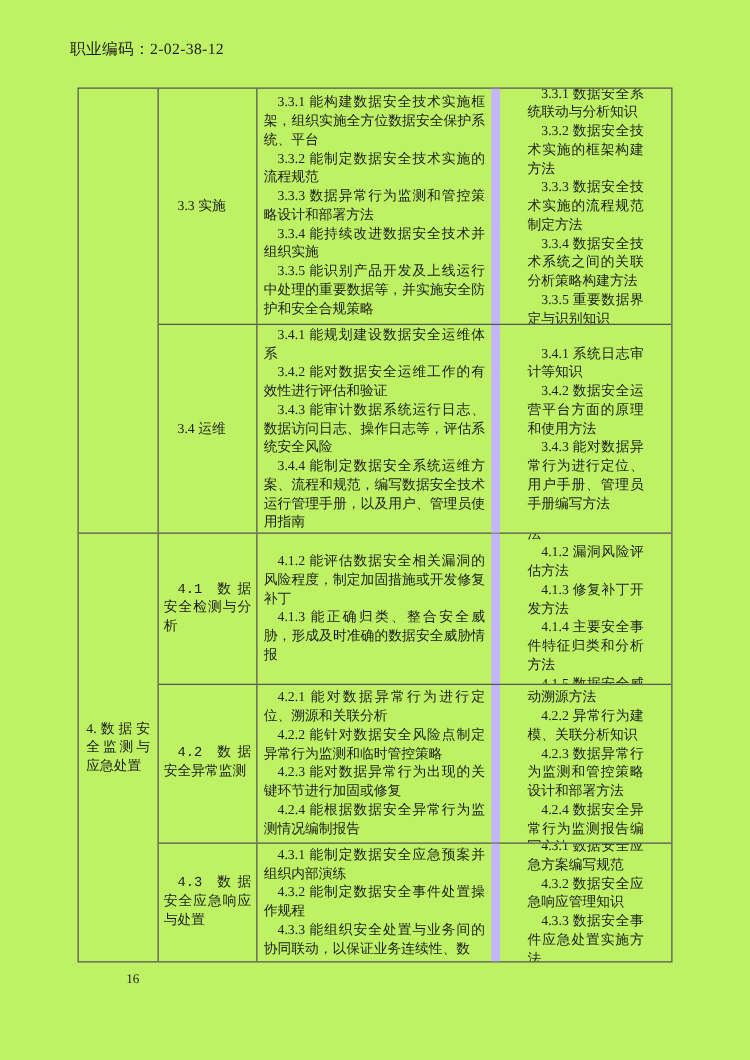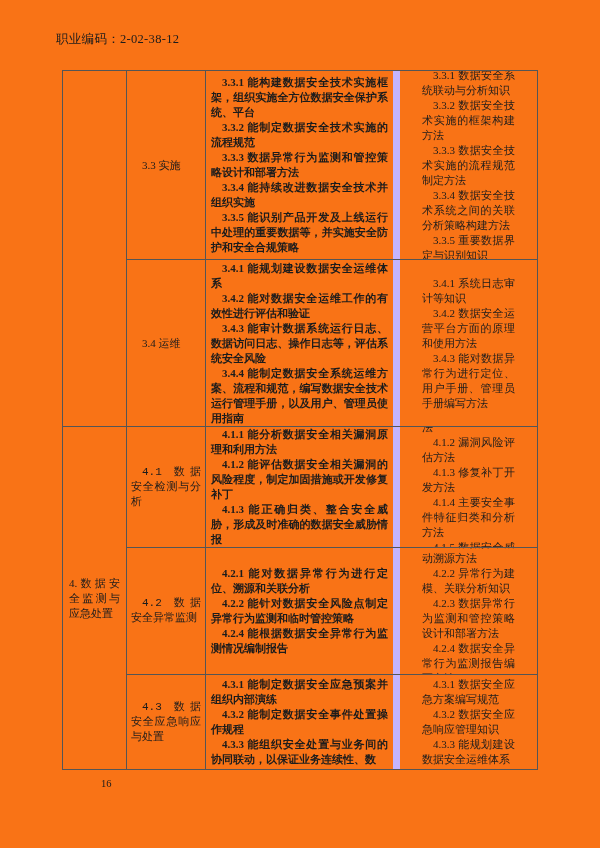--- a/index.html
+++ b/index.html
@@ -2,21 +2,21 @@
 <html><head>
 <meta charset="utf-8">
 <style>
   html,body{margin:0;padding:0;}
   body{
     width:600px;height:848px;background:#ffffff;position:relative;
     font-family:"Liberation Serif","DejaVu Serif",serif;
     color:#1c1c1c;
     -webkit-font-smoothing:antialiased;
   }
-  .page{position:absolute;inset:0;background:#f97316;overflow:hidden;}
+  .page{position:absolute;inset:0;background:#bef264;overflow:hidden;}
 
   .doc-code{
     position:absolute;left:56px;top:31px;
     font-size:12.5px;letter-spacing:0.3px;white-space:nowrap;
   }
 
   .page-num{
     position:absolute;left:57px;top:778px;
     font-size:10.5px;
     margin-left:44px;
@@ -42,21 +42,21 @@
   .rows{flex:1 1 auto;display:flex;flex-direction:column;min-width:0;}
   .row{display:flex;align-items:stretch;box-sizing:border-box;}
   .row + .row{border-top:1px solid #555;}
   .h188{height:188px;}
   .h167{height:167px;}
   .h120{height:120px;}
   .h127{height:127px;}
   .h95{height:95px;}
 
   .col-sub{flex:0 0 78px;width:78px;padding:2px 4px;}
-  .col-skill{flex:0 0 188px;width:188px;border-left:1px solid #555;padding:2px 5px;font-weight:bold;}
+  .col-skill{flex:0 0 188px;width:188px;border-left:1px solid #555;padding:2px 5px;}
   .col-know{flex:1 1 auto;border-left:7px solid #c4b5fd;padding:2px 22px;}
 
   .skill-table p{
     margin:0;text-align:justify;text-indent:1em;
   }
   .col-section p{text-indent:0;}
   .label-center{text-align:center;text-indent:0;}
   .label-justify{text-indent:0.5em;font-family:Liberation Mono, monospace;}
 </style>
 </head>
@@ -118,40 +118,40 @@
       <div class="cell col-section">
         <p>4.数据安全监测与应急处置</p>
       </div>
       <div class="rows">
 
         <div class="row h120">
           <div class="cell col-sub">
             <p class="label-justify">4.1 数据安全检测与分析</p>
           </div>
           <div class="cell col-skill">
-            <p>4.1.1 能分析数据安全相关漏洞原理和利用方法</p>
             <p>4.1.2 能评估数据安全相关漏洞的风险程度，制定加固措施或开发修复补丁</p>
             <p>4.1.3 能正确归类、整合安全威胁，形成及时准确的数据安全威胁情报</p>
           </div>
           <div class="cell col-know">
             <p>4.1.1 漏洞利用方法</p>
             <p>4.1.2 漏洞风险评估方法</p>
             <p>4.1.3 修复补丁开发方法</p>
             <p>4.1.4 主要安全事件特征归类和分析方法</p>
             <p>4.1.5 数据安全威胁情报分析方法</p>
           </div>
         </div>
 
         <div class="row h127">
           <div class="cell col-sub">
             <p class="label-justify">4.2 数据安全异常监测</p>
           </div>
           <div class="cell col-skill">
             <p>4.2.1 能对数据异常行为进行定位、溯源和关联分析</p>
             <p>4.2.2 能针对数据安全风险点制定异常行为监测和临时管控策略</p>
+            <p>4.2.3 能对数据异常行为出现的关键环节进行加固或修复</p>
             <p>4.2.4 能根据数据安全异常行为监测情况编制报告</p>
           </div>
           <div class="cell col-know">
             <p>4.2.1 数据异常活动溯源方法</p>
             <p>4.2.2 异常行为建模、关联分析知识</p>
             <p>4.2.3 数据异常行为监测和管控策略设计和部署方法</p>
             <p>4.2.4 数据安全异常行为监测报告编写方法</p>
           </div>
         </div>
 
@@ -160,21 +160,21 @@
             <p class="label-justify">4.3 数据安全应急响应与处置</p>
           </div>
           <div class="cell col-skill">
             <p>4.3.1 能制定数据安全应急预案并组织内部演练</p>
             <p>4.3.2 能制定数据安全事件处置操作规程</p>
             <p>4.3.3 能组织安全处置与业务间的协同联动，以保证业务连续性、数</p>
           </div>
           <div class="cell col-know">
             <p>4.3.1 数据安全应急方案编写规范</p>
             <p>4.3.2 数据安全应急响应管理知识</p>
-            <p>4.3.3 能规划建设数据安全运维体系</p>
+            <p>4.3.3 数据安全事件应急处置实施方法</p>
           </div>
         </div>
 
       </div>
     </section>
 
   </div>
 
   <div class="page-num">16</div>
 

